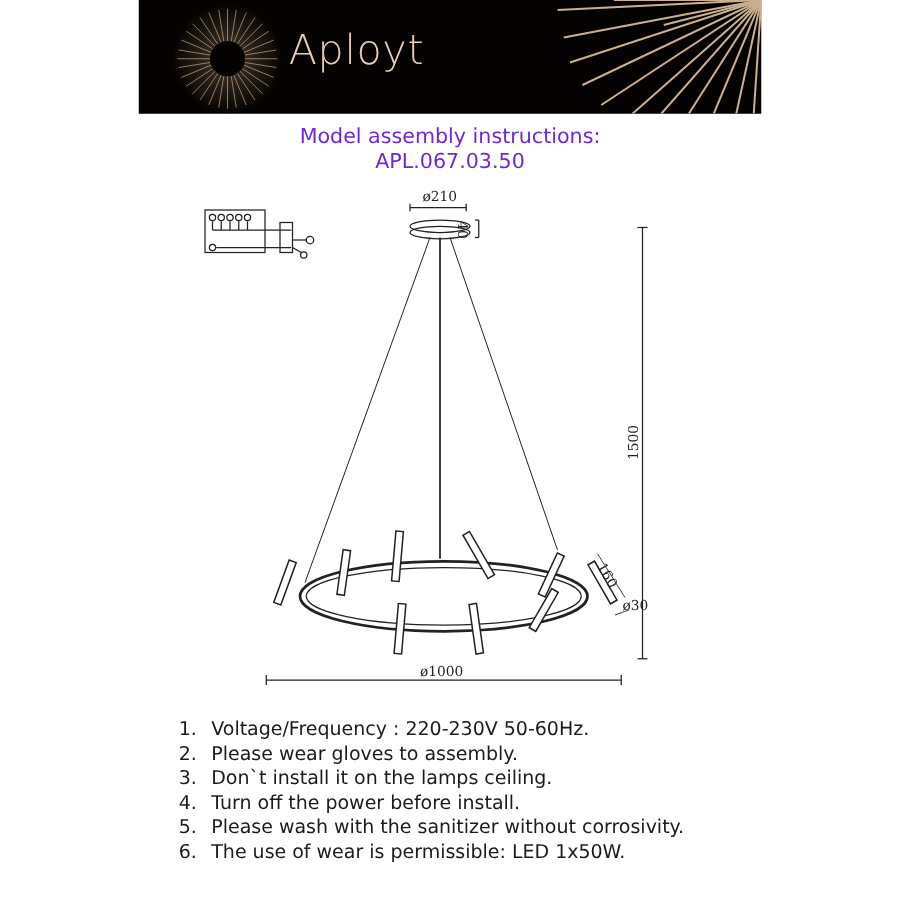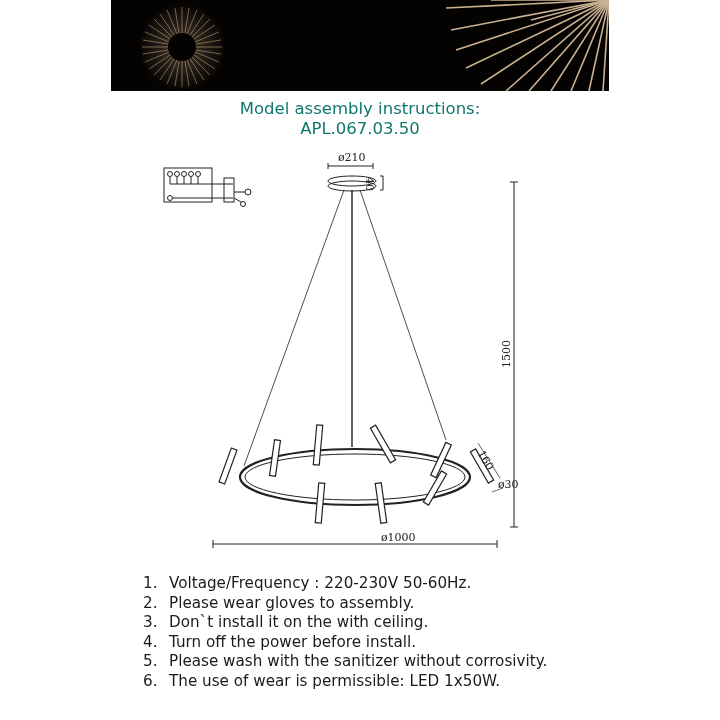--- a/index.html
+++ b/index.html
@@ -1,20 +1,20 @@
 <!DOCTYPE html>
 <html><head>
 <meta charset="utf-8">
 <style>
   html, body { margin:0; padding:0; background:#ffffff; }
   body { width:720px; height:720px; position:relative; overflow:hidden; font-family:"DejaVu Sans", sans-serif; }
   .banner { position:absolute; left:111px; top:0; width:498px; height:91px; background:#050302; overflow:hidden; }
   .banner svg { position:absolute; left:0; top:0; }
   .brand { position:absolute; left:120px; top:20px; color:#e6cdb0; font-family:"DejaVu Sans", sans-serif; font-weight:200; font-size:33px; letter-spacing:0.5px; }
-  .title { position:absolute; left:0; width:720px; text-align:center; color:#0f766e; font-size:16.5px; }
+  .title { position:absolute; left:0; width:720px; text-align:center; color:#6d28d9; font-size:16.5px; }
   .t1 { top:99px; } .t2 { top:119px; }
   .drawing { position:absolute; left:0; top:0; }
   .dim { position:absolute; font-family:"DejaVu Serif", serif; font-size:11px; color:#222; }
   .list { position:absolute; left:143px; top:574px; margin:0; padding:0; list-style:none; font-size:15.2px; color:#1b1b1b; line-height:19.5px; }
   .list li { display:flex; }
   .list .num { width:26px; }
 </style>
 </head>
 <body>
 
@@ -73,20 +73,21 @@
       <line x1="498" y1="0" x2="395" y2="91"></line>
       <line x1="498" y1="0" x2="418" y2="91"></line>
       <line x1="498" y1="0" x2="440" y2="91"></line>
       <line x1="498" y1="0" x2="460" y2="91"></line>
       <line x1="498" y1="0" x2="478" y2="91"></line>
       <line x1="498" y1="0" x2="492" y2="91"></line>
       <line x1="498" y1="0" x2="380" y2="0"></line>
       <line x1="498" y1="0" x2="420" y2="20"></line>
     </g>
   </svg>
+  <div class="brand">Aployt</div>
 </div>
 
 <div class="title t1">Model assembly instructions:</div>
 <div class="title t2">APL.067.03.50</div>
 
 <svg class="drawing" width="720" height="560">
   <g fill="none" stroke="#222" stroke-width="1">
 
     <g>
       <rect x="164" y="168" width="48" height="34"></rect>
@@ -147,34 +148,34 @@
     <line x1="478" y1="443" x2="500" y2="478" stroke-width="0.7"></line>
     <line x1="492" y1="492" x2="503" y2="488" stroke-width="0.7"></line>
   </g>
 </svg>
 
 <div class="dim" style="left:338px;top:151px;">ø210</div>
 <div class="dim" style="left:376px;top:177px;transform:rotate(90deg);transform-origin:left top;">40</div>
 <div class="dim" style="left:500px;top:368px;transform:rotate(-90deg);transform-origin:left top;">1500</div>
 <div class="dim" style="left:486px;top:448px;transform:rotate(60deg);transform-origin:left top;">160</div>
 <div class="dim" style="left:498px;top:478px;">ø30</div>
-<div class="dim" style="left:336px;top:531px;margin-left:45px;">ø1000</div>
+<div class="dim" style="left:336px;top:531px;">ø1000</div>
 
 <ol class="list">
   <li>
       <span class="num">1.</span>
       <span>Voltage/Frequency : 220-230V 50-60Hz.</span>
     </li>
   <li>
       <span class="num">2.</span>
       <span>Please wear gloves to assembly.</span>
     </li>
   <li>
       <span class="num">3.</span>
-      <span>Don`t install it on the with ceiling.</span>
+      <span>Don`t install it on the lamps ceiling.</span>
     </li>
   <li>
       <span class="num">4.</span>
       <span>Turn off the power before install.</span>
     </li>
   <li>
       <span class="num">5.</span>
       <span>Please wash with the sanitizer without corrosivity.</span>
     </li>
   <li>

